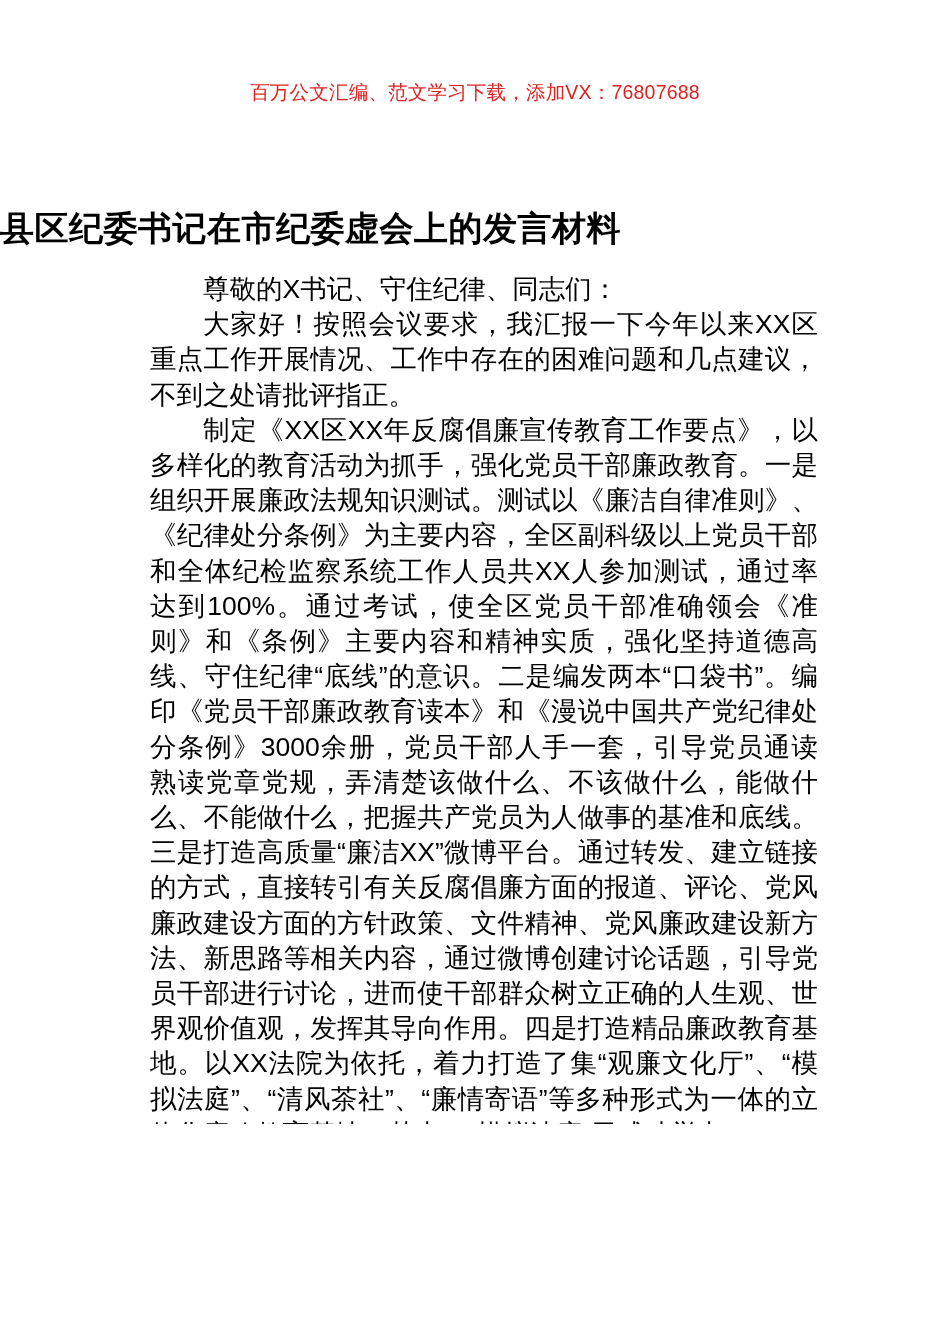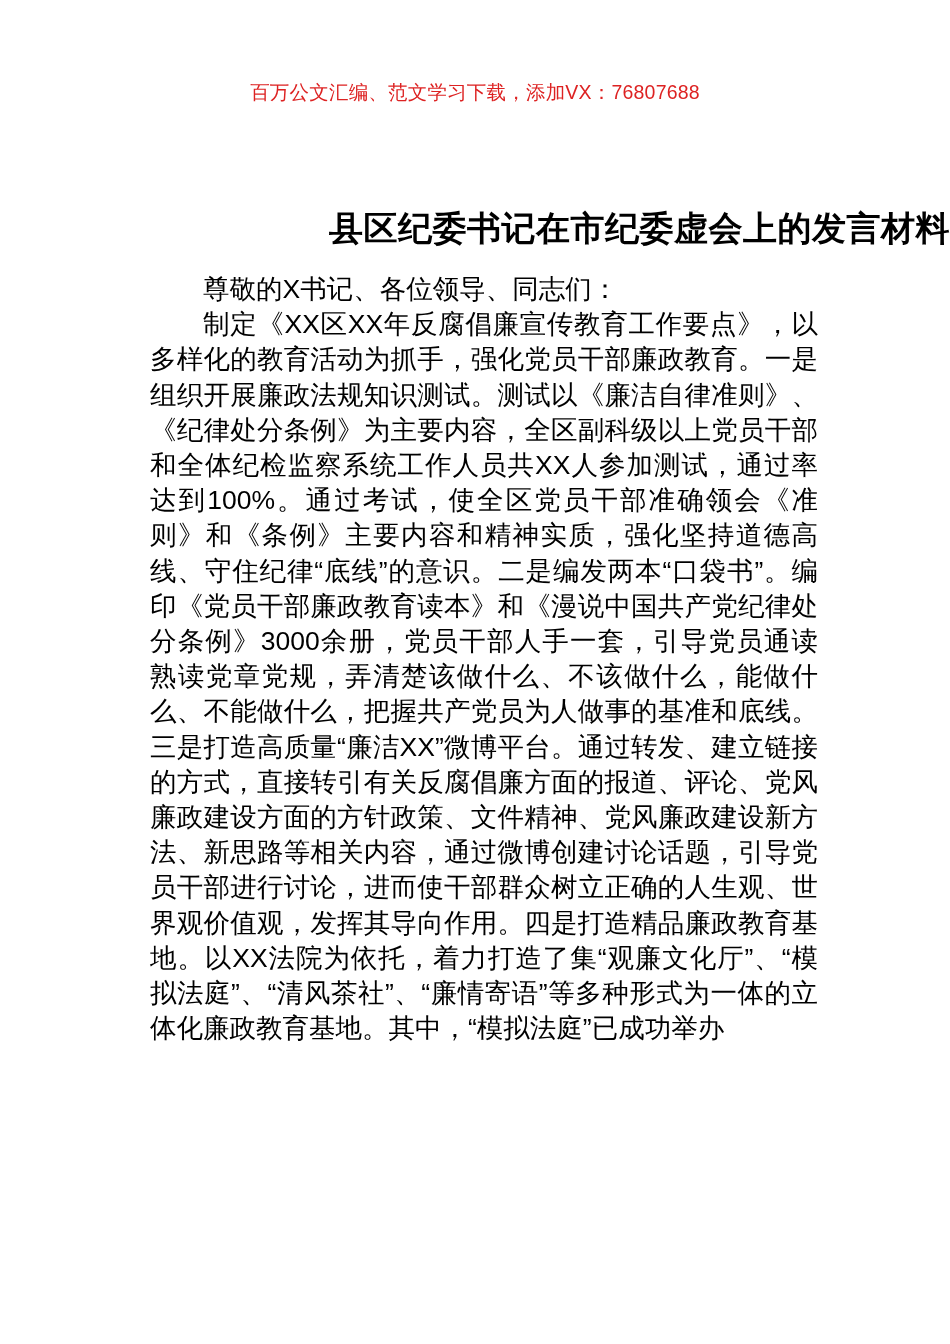--- a/index.html
+++ b/index.html
@@ -32,21 +32,21 @@
     color: #dd2222;
     letter-spacing: 0.2px;
     white-space: nowrap;
   }
   
   .doc-title {
     position: absolute;
     left: 0;
     top: 182px;
     width: 950px;
-    text-align: right;
+    text-align: left;
     font-size: 34px;
     line-height: 46px;
     font-weight: 700;
     color: #000000;
     letter-spacing: 0.5px;
     white-space: nowrap;
   }
   
   .doc-body {
     position: absolute;
@@ -71,17 +71,18 @@
 </head>
 <body>
 
 <div id="page">
 
   <div class="promo-banner">百万公文汇编、范文学习下载，添加VX：76807688</div>
 
   <h1 class="doc-title">县区纪委书记在市纪委虚会上的发言材料</h1>
 
   <div class="doc-body">
-    <p class="para">尊敬的X书记、各位领导、同志们：</p>
+    <p class="para">尊敬的X书记、守住纪律、同志们：</p>
+    <p class="para">大家好！按照会议要求，我汇报一下今年以来XX区重点工作开展情况、工作中存在的困难问题和几点建议，不到之处请批评指正。</p>
     <p class="para">制定《XX区XX年反腐倡廉宣传教育工作要点》，以多样化的教育活动为抓手，强化党员干部廉政教育。一是组织开展廉政法规知识测试。测试以《廉洁自律准则》、《纪律处分条例》为主要内容，全区副科级以上党员干部和全体纪检监察系统工作人员共XX人参加测试，通过率达到100%。通过考试，使全区党员干部准确领会《准则》和《条例》主要内容和精神实质，强化坚持道德高线、守住纪律“底线”的意识。二是编发两本“口袋书”。编印《党员干部廉政教育读本》和《漫说中国共产党纪律处分条例》3000余册，党员干部人手一套，引导党员通读熟读党章党规，弄清楚该做什么、不该做什么，能做什么、不能做什么，把握共产党员为人做事的基准和底线。三是打造高质量“廉洁XX”微博平台。通过转发、建立链接的方式，直接转引有关反腐倡廉方面的报道、评论、党风廉政建设方面的方针政策、文件精神、党风廉政建设新方法、新思路等相关内容，通过微博创建讨论话题，引导党员干部进行讨论，进而使干部群众树立正确的人生观、世界观价值观，发挥其导向作用。四是打造精品廉政教育基地。以XX法院为依托，着力打造了集“观廉文化厅”、“模拟法庭”、“清风茶社”、“廉情寄语”等多种形式为一体的立体化廉政教育基地。其中，“模拟法庭”已成功举办</p>
   </div>
 
 </div>
 
 </body></html>

